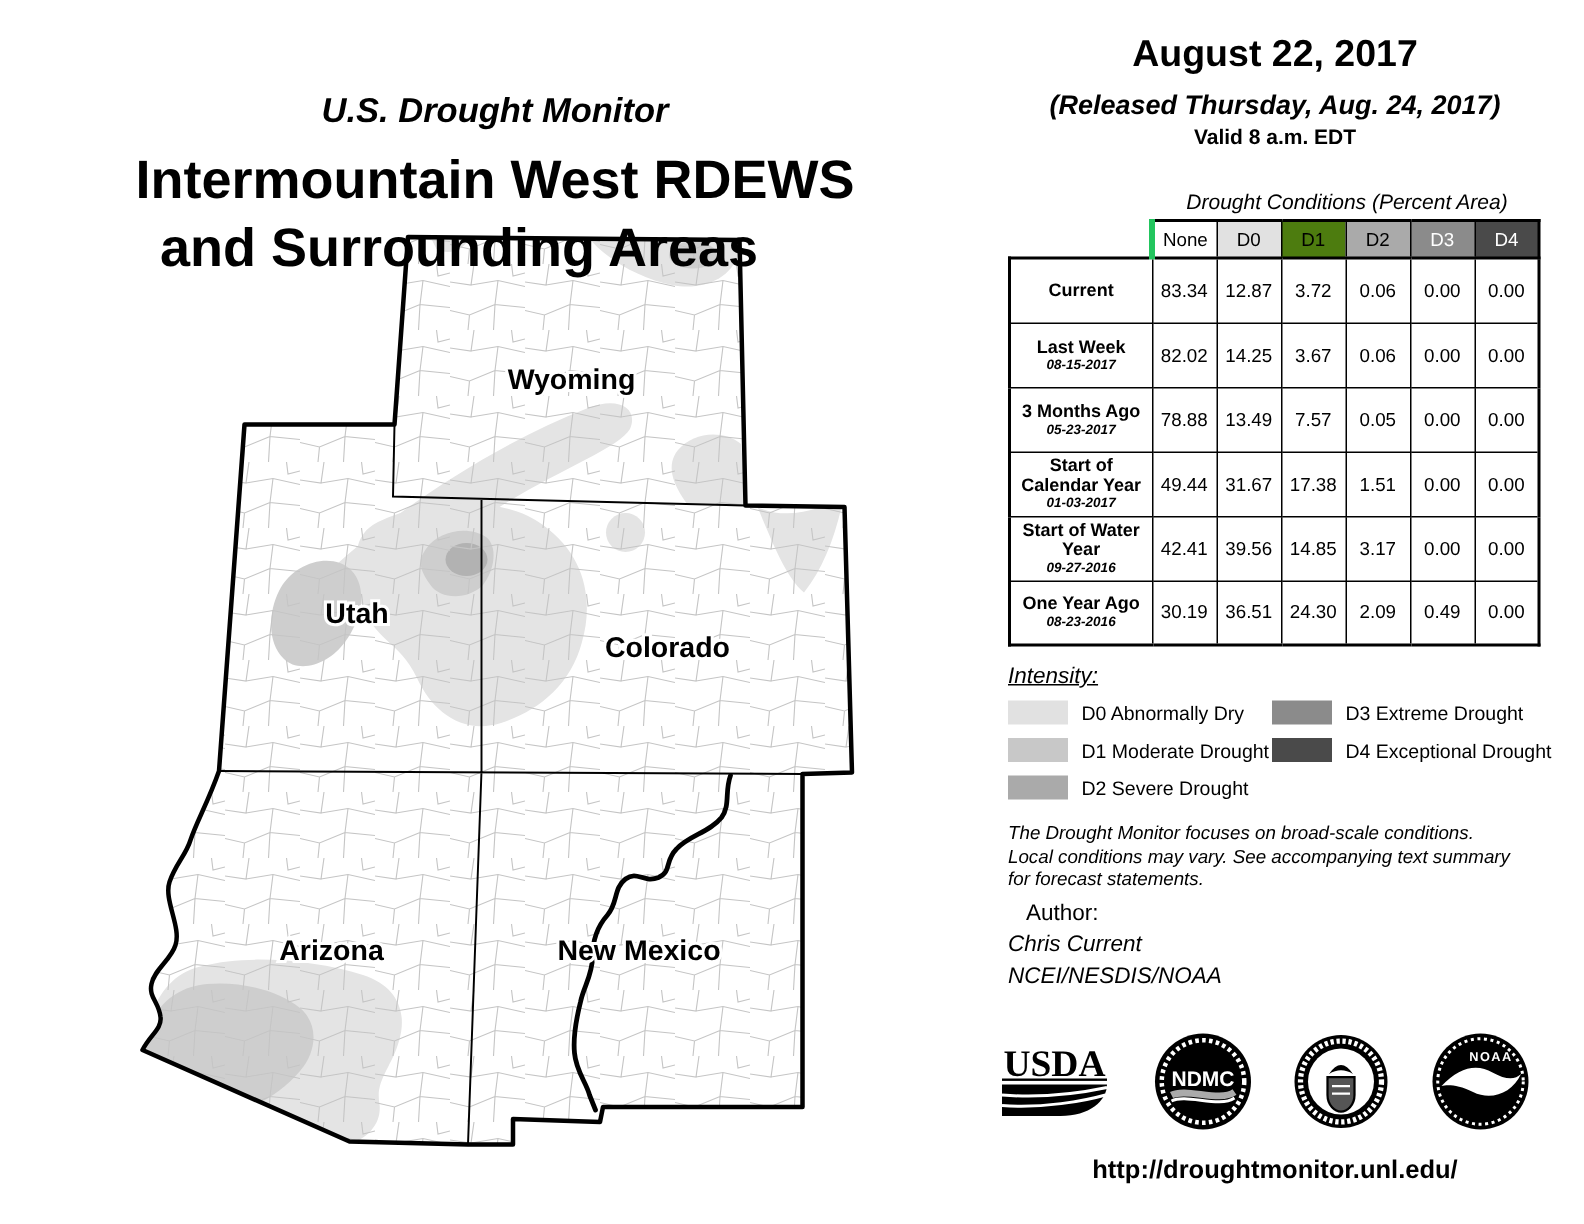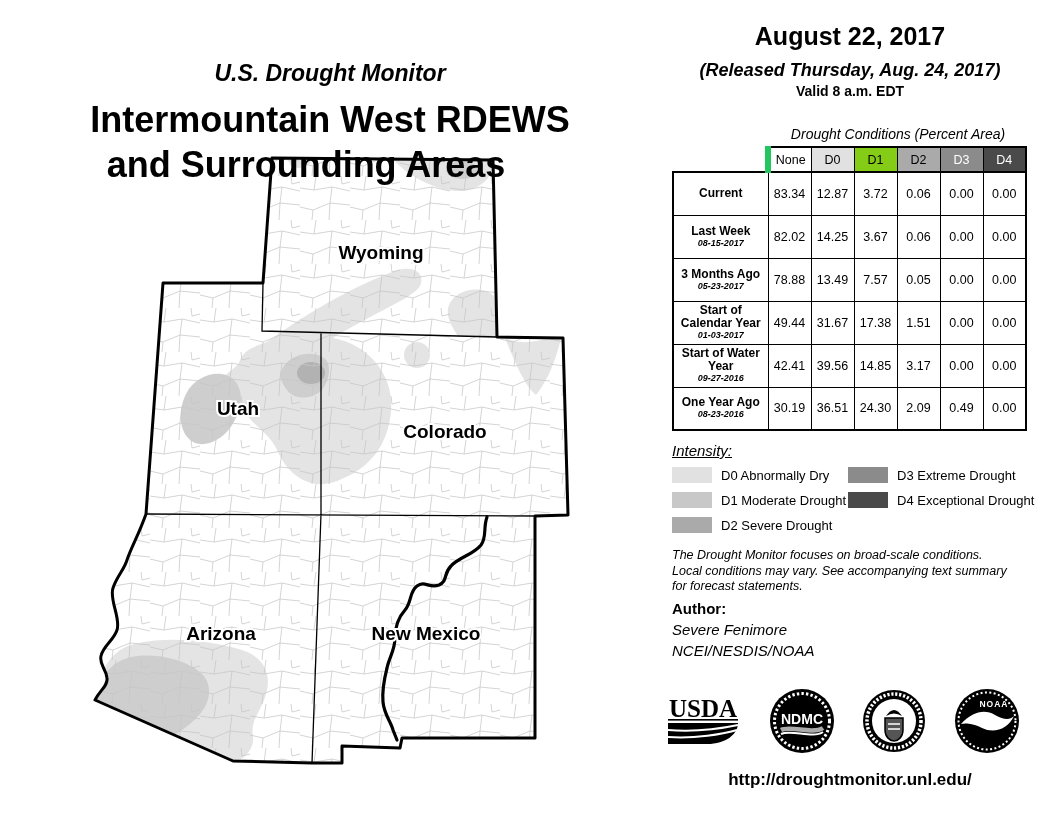--- a/index.html
+++ b/index.html
@@ -22,44 +22,44 @@
   .rp-released { position:absolute; left:0; right:16px; top:60px; text-align:center; font-size:18px; font-weight:bold; font-style:italic; }
   .rp-valid { position:absolute; left:0; right:16px; top:83px; text-align:center; font-size:14px; font-weight:bold; }
   .rp-caption { position:absolute; left:108px; top:126px; width:260px; text-align:center; font-size:14px; font-style:italic; }
 
   .tbl-wrap { position:absolute; left:12px; top:146px; }
   table.dm { border-collapse:collapse; }
   table.dm th, table.dm td { text-align:center; vertical-align:middle; }
   .corner { border:none; width:95px; }
   .hd { width:43px; height:25px; font-size:12.5px; font-weight:normal; border:1px solid #000;
         border-top:2px solid #000; border-bottom:2px solid #000; }
-  .hd-none { background:#fff; border-left:6px solid #22c55e; }
+  .hd-none { background:#fff; border-left:4px solid #22c55e; }
   .hd-d0 { background:#e1e1e1; }
-  .hd-d1 { background:#84cc16; }
+  .hd-d1 { background:#4d7c0f; }
   .hd-d2 { background:#aaaaaa; }
   .hd-d3 { background:#8b8b8b; color:#fff; }
   .hd-d4 { background:#4a4a4a; color:#fff; border-right:2px solid #000; }
   td.rowlab { width:95px; border:1px solid #000; border-left:2px solid #000; padding:2px 1px; }
   td.val { width:43px; border:1px solid #000; font-size:12.5px; }
   tr.body-row { height:43px; }
   tr.first-row td { border-top:2px solid #000; }
   tr.last-row td { border-bottom:2px solid #000; }
   td.val-last { border-right:2px solid #000; }
   .rl { font-size:12px; font-weight:bold; line-height:13px; }
   .rd { font-size:9px; font-weight:bold; font-style:italic; line-height:11px; }
 
   .intensity { position:absolute; left:12px; top:442px; font-size:15px; font-style:italic; text-decoration:underline; }
   .leg-item { position:absolute; height:17px; }
   .leg-sw { position:absolute; left:0; top:0; width:40px; height:16px; }
   .sw-d0 { background:#e1e1e1; } .sw-d1 { background:#c8c8c8; } .sw-d2 { background:#aaaaaa; }
   .sw-d3 { background:#8b8b8b; } .sw-d4 { background:#4a4a4a; }
   .leg-lab { position:absolute; left:49px; top:1px; font-size:13px; white-space:nowrap; }
 
   .notes { position:absolute; left:12px; top:548px; font-size:12.5px; font-style:italic; line-height:15.5px; }
-  .author-h { position:absolute; left:12px; top:600px; font-size:15px; font-weight:bold; }
+  .author-h { position:absolute; left:24px; top:600px; font-size:15px; font-weight:normal; }
   .author-n { position:absolute; left:12px; top:621px; font-size:15px; font-style:italic; }
   .author-o { position:absolute; left:12px; top:642px; font-size:15px; font-style:italic; }
 
   .logos { position:absolute; left:5px; top:688px; width:355px; display:flex; align-items:center; justify-content:space-between; }
   .url { position:absolute; left:0; right:16px; top:770px; text-align:center; font-size:17px; font-weight:bold; }
 </style>
 </head>
 <body>
 
 <svg id="map-svg" viewBox="0 0 1056 816" xmlns="http://www.w3.org/2000/svg">
@@ -235,21 +235,21 @@
     <span class="leg-lab">D4 Exceptional Drought</span>
   </div>
 
   <div class="notes">
     <div>The Drought Monitor focuses on broad-scale conditions.</div>
     <div>Local conditions may vary. See accompanying text summary</div>
     <div>for forecast statements.</div>
   </div>
 
   <div class="author-h">Author:</div>
-  <div class="author-n">Severe Fenimore</div>
+  <div class="author-n">Chris Current</div>
   <div class="author-o">NCEI/NESDIS/NOAA</div>
 
   <div class="logos">
     <svg width="76" height="52" viewBox="0 0 76 52">
       <text x="38" y="22" text-anchor="middle" font-family="Liberation Serif, serif" font-weight="bold" font-size="25" fill="#000">USDA</text>
       <rect x="3" y="24" width="70" height="1.6" fill="#000"></rect>
       <path d="M3,28 L73,28 C73,39 61,49 42,49 L3,49 Z" fill="#000"></path>
       <path d="M3,35 C28,37 54,34 73,30" fill="none" stroke="#fff" stroke-width="2"></path>
       <path d="M3,42 C30,44 58,39 72,35" fill="none" stroke="#fff" stroke-width="2"></path>
     </svg>

